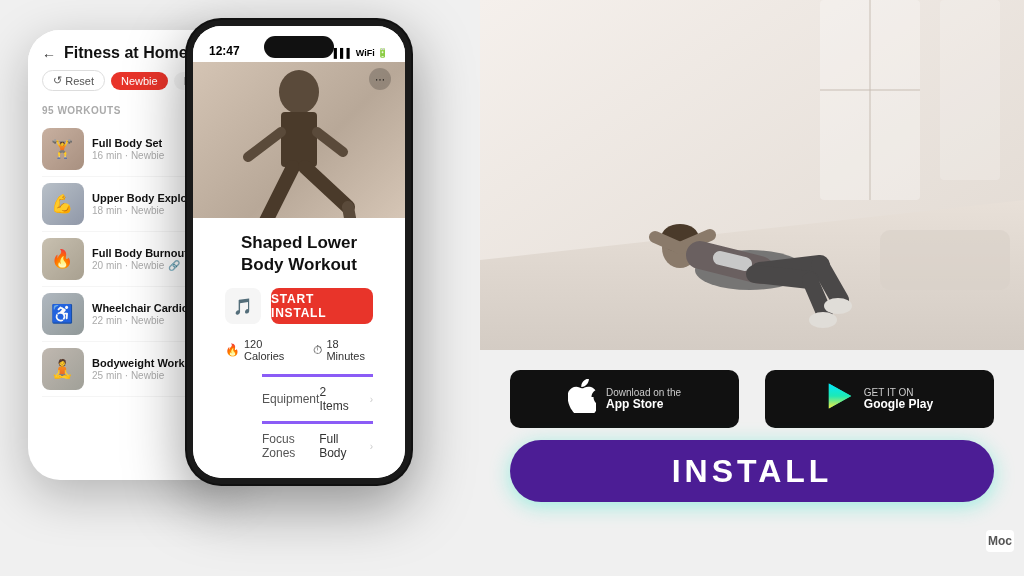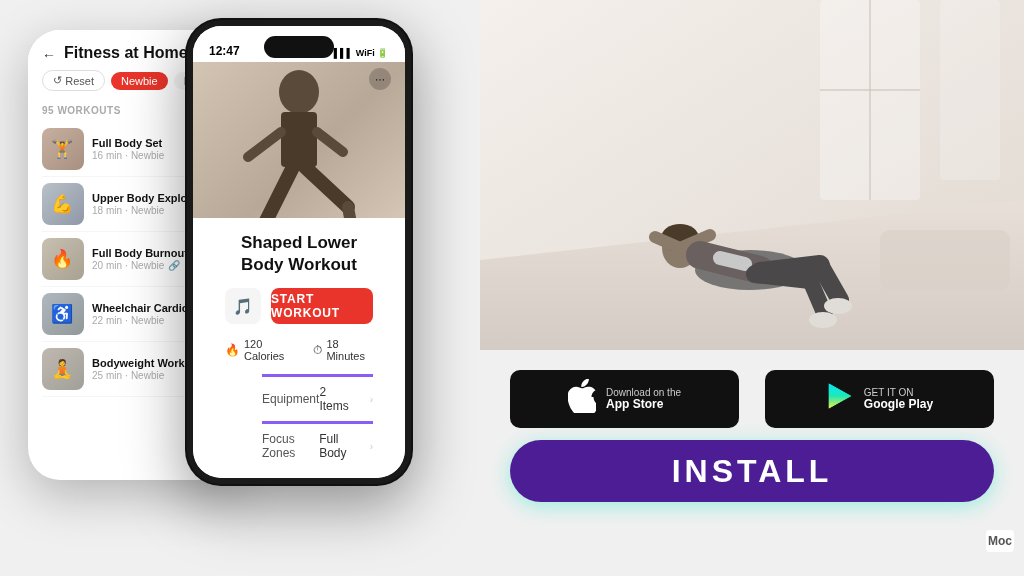--- a/index.html
+++ b/index.html
@@ -527,21 +527,21 @@
           <line x1="155" y1="145" x2="165" y2="200" stroke="#5a4a3a" stroke-width="12" stroke-linecap="round"></line>
         </svg>
         <div class="workout-badge">⋯</div>
       </div>
 
       <div class="workout-panel">
         <div class="workout-title">Shaped Lower Body Workout</div>
 
         <div class="workout-actions">
           <div class="music-btn">🎵</div>
-          <div class="start-btn">START WORKOUT</div>
+          <div class="start-btn">START INSTALL</div>
         </div>
 
         <div class="workout-stats">
           <div class="stat-item">
             <span class="stat-icon">🔥</span>
             <span>120 Calories</span>
           </div>
           <div class="stat-item">
             <span class="stat-icon">⏱</span>
             <span>18 Minutes</span>

